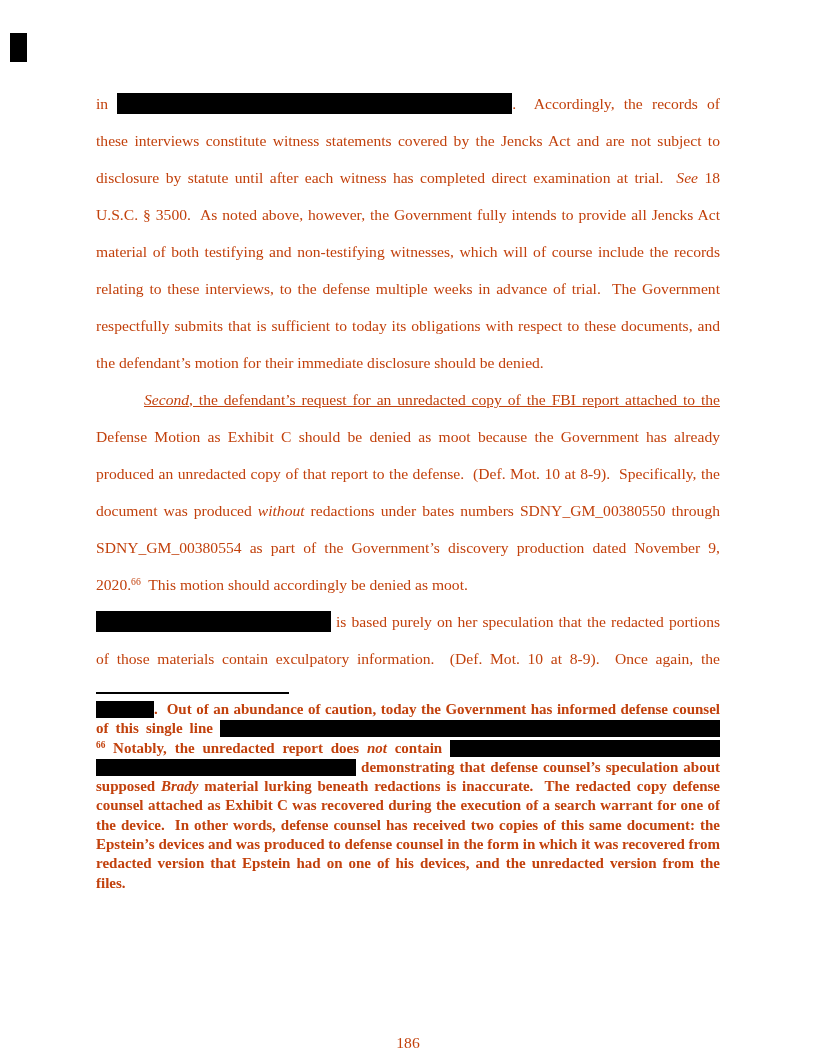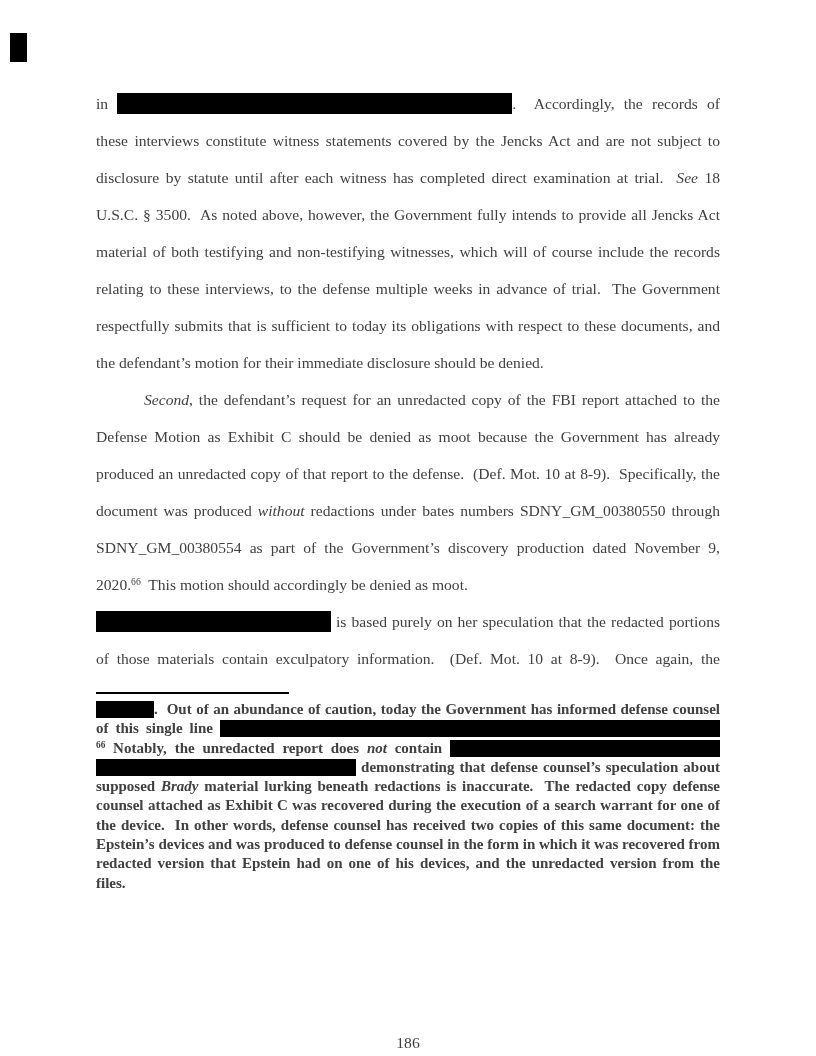--- a/index.html
+++ b/index.html
@@ -2,21 +2,21 @@
 <html><head>
 <meta charset="utf-8">
 <style>
   * { margin: 0; padding: 0; box-sizing: border-box; }
   html, body { background: #ffffff; }
   .page {
     position: relative;
     width: 816px;
     height: 1056px;
     background: #ffffff;
-    color: #404040;
+    color: #c2410c;
     font-family: "Liberation Serif", "DejaVu Serif", serif;
     overflow: hidden;
   }
   .scan-mark {
     position: absolute;
     left: 10px;
     top: 33px;
     width: 17px;
     height: 29px;
     background: #000000;
@@ -26,21 +26,21 @@
     left: 96px;
     top: 85px;
     width: 624px;
   }
   .line {
     text-align: justify;
     text-align-last: justify;
     overflow: hidden;
   }
   .line.no-just { text-align-last: left; }
-  .line.indent { text-indent: 48px; }
+  .line.indent { text-indent: 48px; text-decoration: underline; }
   .body-text .line {
     font-size: 15.6px;
     line-height: 37px;
     height: 37px;
   }
   .fn .line {
     font-size: 15px;
     line-height: 19.3px;
     height: 19.3px;
     font-weight: bold;

